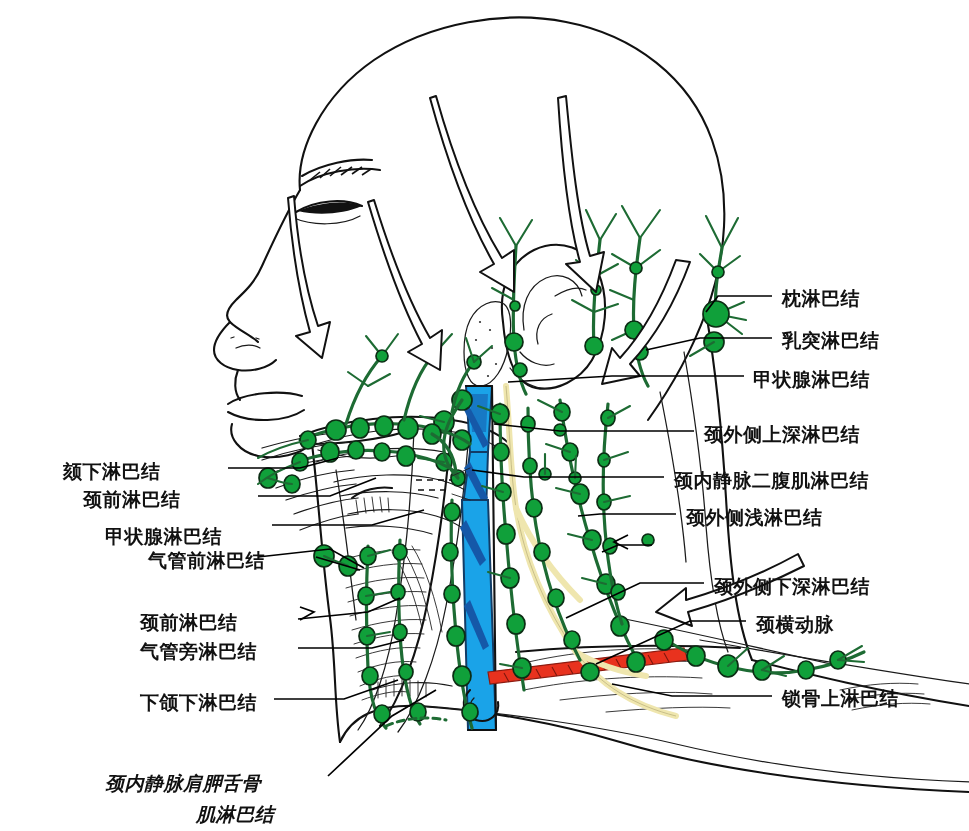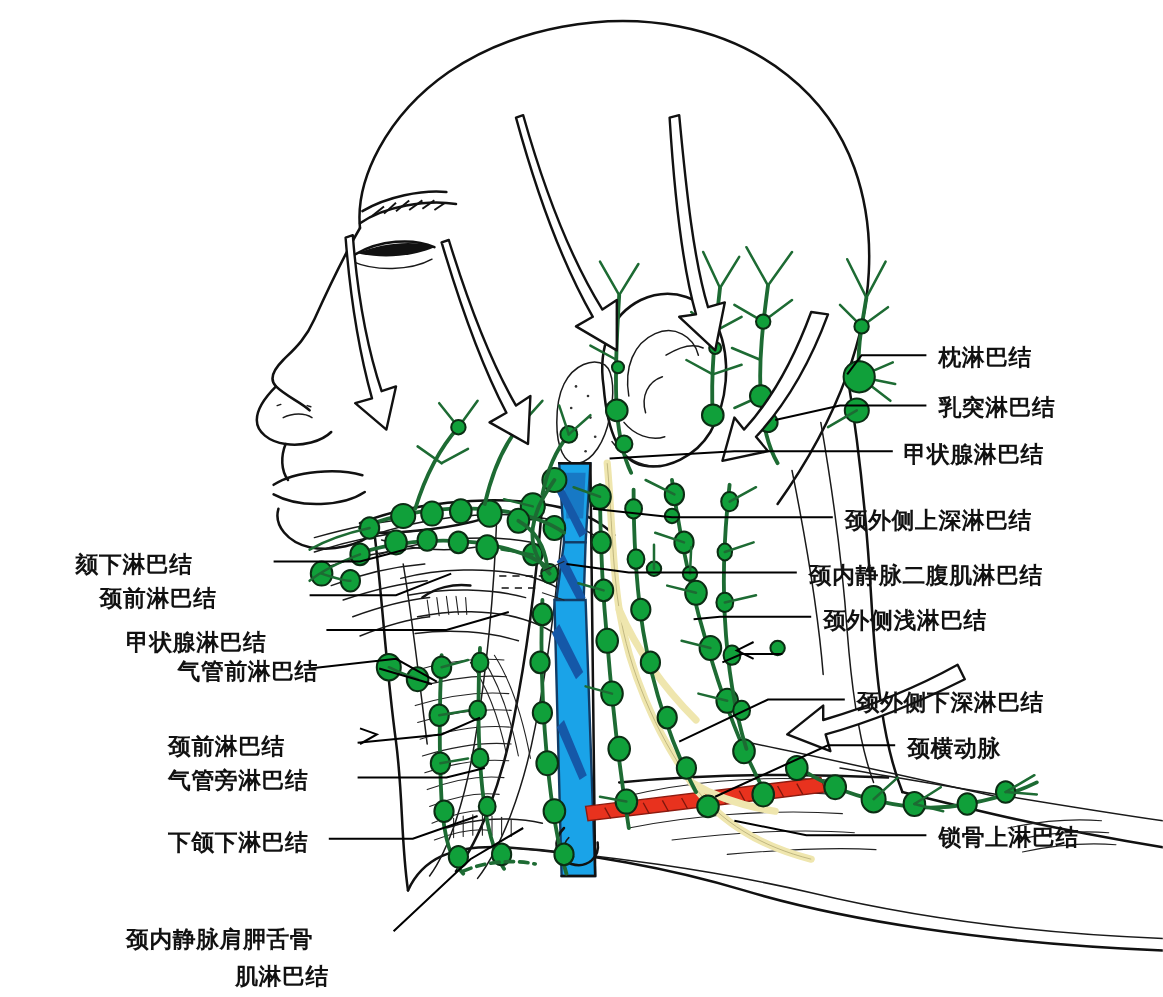--- a/index.html
+++ b/index.html
@@ -16,21 +16,21 @@
     font-family:"DejaVu Sans","Liberation Sans",sans-serif;
     font-size:19px;
     font-weight:700;
     color:#111;
     white-space:nowrap;
     letter-spacing:0.5px;
     line-height:1.12;
   }
   .lbl.r{text-align:left;}
   .lbl.l{text-align:right;}
-  .lbl.c{text-align:left;}
+  .lbl.c{text-align:left;font-style:italic;}
   
   .ink{fill:none;stroke:#111111;stroke-width:2.1;stroke-linecap:round;stroke-linejoin:round;}
   .ink-thin{fill:none;stroke:#1a1a1a;stroke-width:1.25;stroke-linecap:round;stroke-linejoin:round;}
   .ink-hair{fill:none;stroke:#222;stroke-width:0.9;stroke-linecap:round;}
   .leader{fill:none;stroke:#000;stroke-width:1.7;stroke-linecap:butt;}
   .vessel{fill:none;stroke:#1d6b33;stroke-width:3.2;stroke-linecap:round;stroke-linejoin:round;}
   .vessel-thin{fill:none;stroke:#1d6b33;stroke-width:2.1;stroke-linecap:round;stroke-linejoin:round;}
   .node{fill:#10a03a;stroke:#0c2d14;stroke-width:1.7;}
   .vein{fill:#1aa3e8;stroke:#123c66;stroke-width:2;}
   .vein-dark{fill:#1558a8;stroke:none;}

